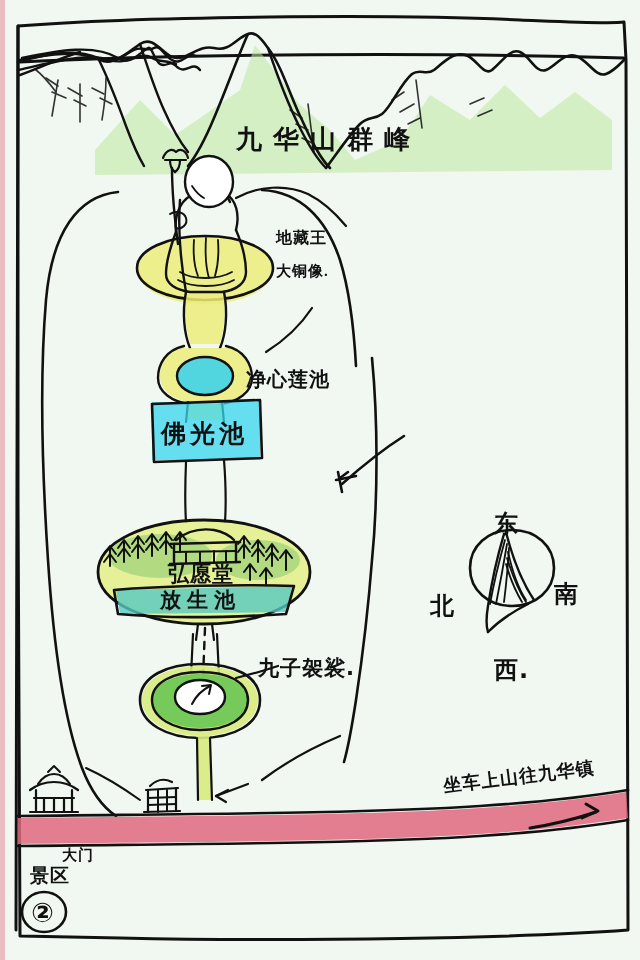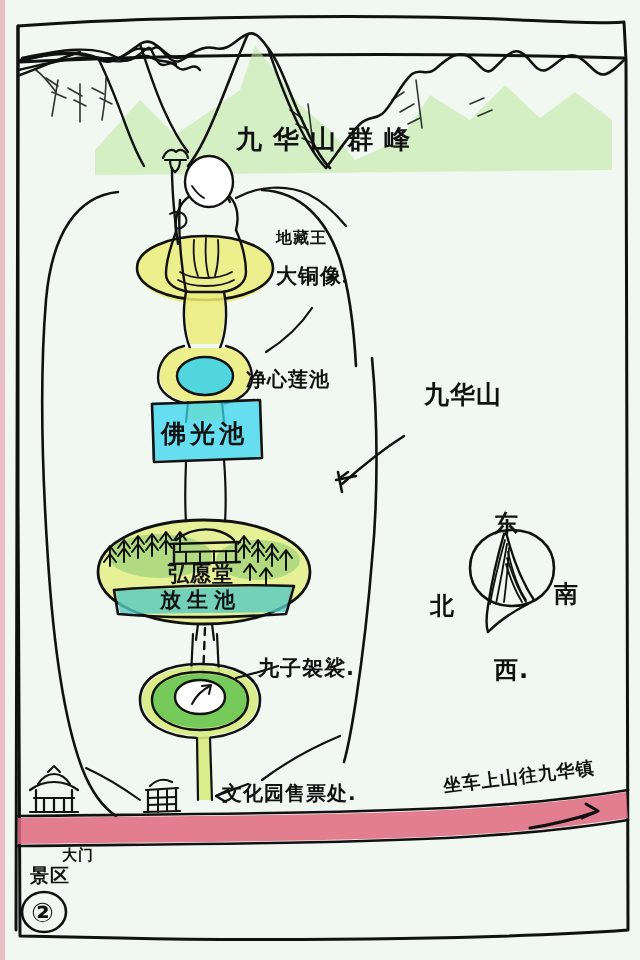--- a/index.html
+++ b/index.html
@@ -268,38 +268,36 @@
         <path d="M507,558 C512,574 518,590 526,602"></path>
         <path d="M506,564 C510,578 516,592 522,602"></path>
       </g>
       <path class="ink" stroke-width="2.4" d="M488,632 C498,622 512,612 528,604"></path>
     </g>
   </svg>
 
   <div class="lbl" style="left:236px;top:122px;font-size:26px;">九 华 山 群 峰</div>
 
   <div class="lbl" style="left:276px;top:228px;font-size:16px;">地藏王</div>
-  <div class="lbl" style="left:276px;top:262px;font-size:21px;font-family:Liberation Serif, serif;">大铜像.</div>
+  <div class="lbl" style="left:276px;top:262px;font-size:15px;font-family:Liberation Serif, serif;">大铜像.</div>
 
   <div class="lbl" style="left:246px;top:366px;font-size:20px;">净心莲池</div>
 
   <div class="lbl" style="left:161px;top:417px;font-size:25px;letter-spacing:4px;">佛光池</div>
 
   <div class="lbl" style="left:168px;top:560px;font-size:21px;">弘愿堂</div>
 
   <div class="lbl" style="left:160px;top:586px;font-size:21px;letter-spacing:6px;">放生池</div>
 
   <div class="lbl" style="left:258px;top:654px;font-size:21px;">九子袈裟.</div>
 
-  <div class="lbl" style="left:222px;top:780px;font-size:20px;">文化园售票处.</div>
 
   <div class="lbl" style="left:30px;top:818px;font-size:19px;margin-top:45px;">景区</div>
   <div class="lbl" style="left:30px;top:846px;font-size:15px;margin-left:32px;">大门</div>
 
-  <div class="lbl" style="left:424px;top:378px;font-size:25px;">九华山</div>
 
   <div class="lbl" style="left:494px;top:508px;font-size:24px;">东</div>
   <div class="lbl" style="left:554px;top:578px;font-size:24px;">南</div>
   <div class="lbl" style="left:430px;top:590px;font-size:24px;">北</div>
   <div class="lbl" style="left:494px;top:654px;font-size:24px;">西.</div>
 
   <div class="lbl" style="left:442px;top:774px;font-size:18px;transform:rotate(-7deg);transform-origin:left top;">坐车上山往九华镇</div>
 
 
   <div class="lbl" style="left:31px;top:897px;font-size:27px;">②</div>

